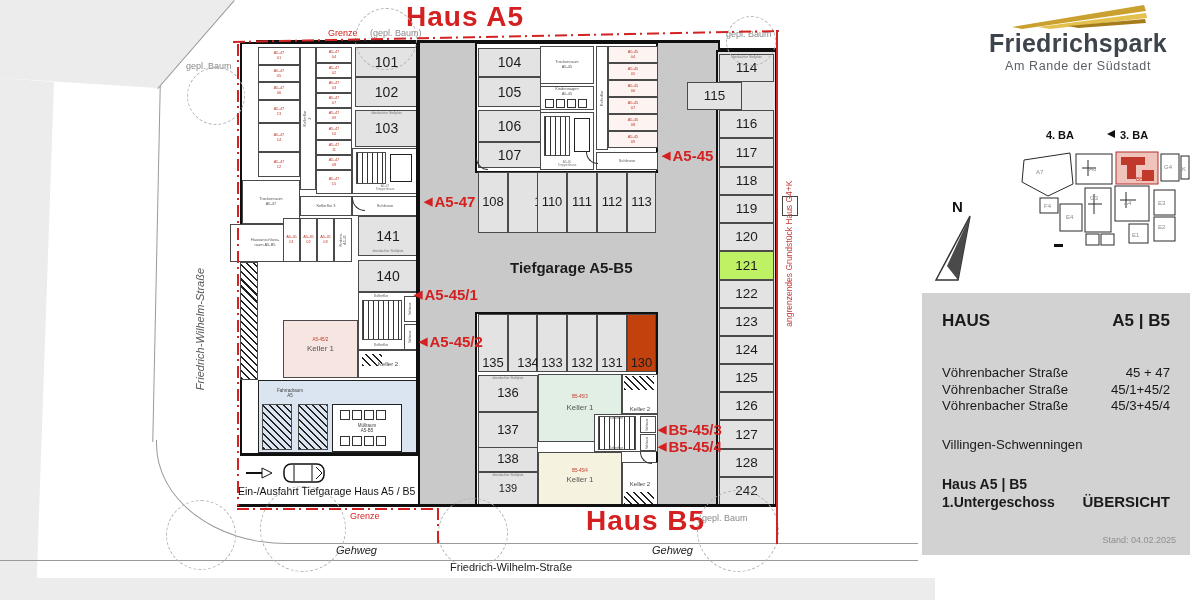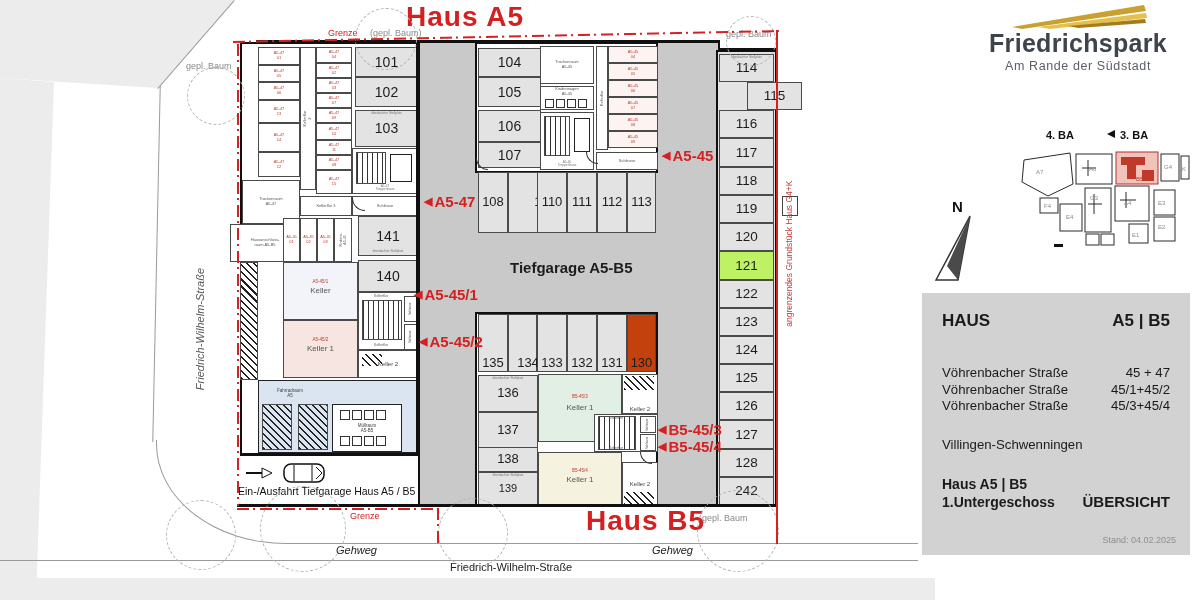--- a/index.html
+++ b/index.html
@@ -54,21 +54,21 @@
   <div id="plan" class="abs" style="left:0;top:0;width:1200px;height:600px">
       <div class="bx" style="left: 418px; top: 40px; width: 302px; height: 467px; background: rgb(201, 201, 201); border: 2.5px solid rgb(16, 16, 16);"></div>
       <div class="bx" style="left: 240px; top: 42px; width: 180px; height: 413px; background: rgb(255, 255, 255); border: 2.5px solid rgb(16, 16, 16);"></div>
       <div class="bx" style="left: 475px; top: 42px; width: 183px; height: 131px; background: rgb(255, 255, 255); border: 2px solid rgb(16, 16, 16);"></div>
       <div class="bx" style="left: 475px; top: 312px; width: 183px; height: 195px; background: rgb(255, 255, 255); border: 2px solid rgb(16, 16, 16);"></div>
       <div class="bx" style="left: 716px; top: 50px; width: 61px; height: 457px; background: rgb(227, 227, 227); border: 2.5px solid rgb(16, 16, 16);"></div>
       <div class="bx fx va-c" style="left: 719px; top: 54px; width: 55px; height: 28px; background: rgb(227, 227, 227); border: 1px solid rgb(74, 74, 74);">
         <div class="lb" style="font-size: 13.5px; color: rgb(28, 28, 28);">114</div>
         <div class="l2" style="font-size: 3.2px; color: rgb(119, 119, 119); top: 1px;">überdachter Stellplatz</div>
       </div>
-      <div class="bx fx va-c" style="left: 747px; top: 82px; width: 55px; height: 28px; background: rgb(227, 227, 227); border: 1px solid rgb(74, 74, 74);">
+      <div class="bx fx va-c" style="left: 687px; top: 82px; width: 55px; height: 28px; background: rgb(227, 227, 227); border: 1px solid rgb(74, 74, 74);">
         <div class="lb" style="font-size: 13.5px; color: rgb(28, 28, 28);">115</div>
       </div>
       <div class="bx fx va-c" style="left: 719px; top: 110px; width: 55px; height: 28px; background: rgb(227, 227, 227); border: 1px solid rgb(74, 74, 74);">
         <div class="lb" style="font-size: 13.5px; color: rgb(28, 28, 28);">116</div>
       </div>
       <div class="bx fx va-c" style="left: 719px; top: 138px; width: 55px; height: 29px; background: rgb(227, 227, 227); border: 1px solid rgb(74, 74, 74);">
         <div class="lb" style="font-size: 13.5px; color: rgb(28, 28, 28);">117</div>
       </div>
       <div class="bx fx va-c" style="left: 719px; top: 167px; width: 55px; height: 28px; background: rgb(227, 227, 227); border: 1px solid rgb(74, 74, 74);">
         <div class="lb" style="font-size: 13.5px; color: rgb(28, 28, 28);">118</div>
@@ -276,24 +276,20 @@
         <div class="lb" style="font-size: 4px; color: rgb(192, 57, 43);">A5-45
 02</div>
       </div>
       <div class="bx fx va-c" style="left: 317px; top: 218px; width: 17px; height: 44px; background: rgb(255, 255, 255); border: 1px solid rgb(74, 74, 74);">
         <div class="lb" style="font-size: 4px; color: rgb(192, 57, 43);">A5-45
 03</div>
       </div>
       <div class="bx fx va-c" style="left: 334px; top: 218px; width: 18px; height: 44px; background: rgb(255, 255, 255); border: 1px solid rgb(74, 74, 74);">
         <div class="lb" style="font-size: 3.5px; color: rgb(85, 85, 85); transform: rotate(-90deg);">Kinderw.
 A5-45</div>
-      </div>
-      <div class="bx fx va-c" style="left: 283px; top: 262px; width: 75px; height: 58px; background: rgb(242, 244, 249); border: 1px solid rgb(74, 74, 74);">
-        <div class="lb" style="font-size: 8px; color: rgb(85, 85, 85);">Keller</div>
-        <div class="l2" style="font-size: 4.5px; color: rgb(192, 57, 43); top: 30%;">A5-45/1</div>
       </div>
       <div class="bx" style="left: 358px; top: 292px; width: 60px; height: 58px; background: rgb(255, 255, 255); border: 1px solid rgb(74, 74, 74);"></div>
       <div class="bx" style="left: 362px; top: 300px; width: 40px; height: 40px; background: repeating-linear-gradient(90deg, rgb(51, 51, 51) 0px, rgb(51, 51, 51) 1px, transparent 1px, transparent 5px) rgb(255, 255, 255); border: 1px solid rgb(74, 74, 74);"></div>
       <div class="bx fx va-c" style="left: 404px; top: 296px; width: 14px; height: 26px; background: rgb(255, 255, 255); border: 1px solid rgb(74, 74, 74);">
         <div class="lb" style="font-size: 3px; color: rgb(85, 85, 85); transform: rotate(-90deg);">Schleuse</div>
       </div>
       <div class="bx fx va-c" style="left: 404px; top: 324px; width: 14px; height: 26px; background: rgb(255, 255, 255); border: 1px solid rgb(74, 74, 74);">
         <div class="lb" style="font-size: 3px; color: rgb(85, 85, 85); transform: rotate(-90deg);">Schleuse</div>
       </div>
       <div class="bx fx va-c" style="left: 358px; top: 292px; width: 46px; height: 9px; border: none;">

